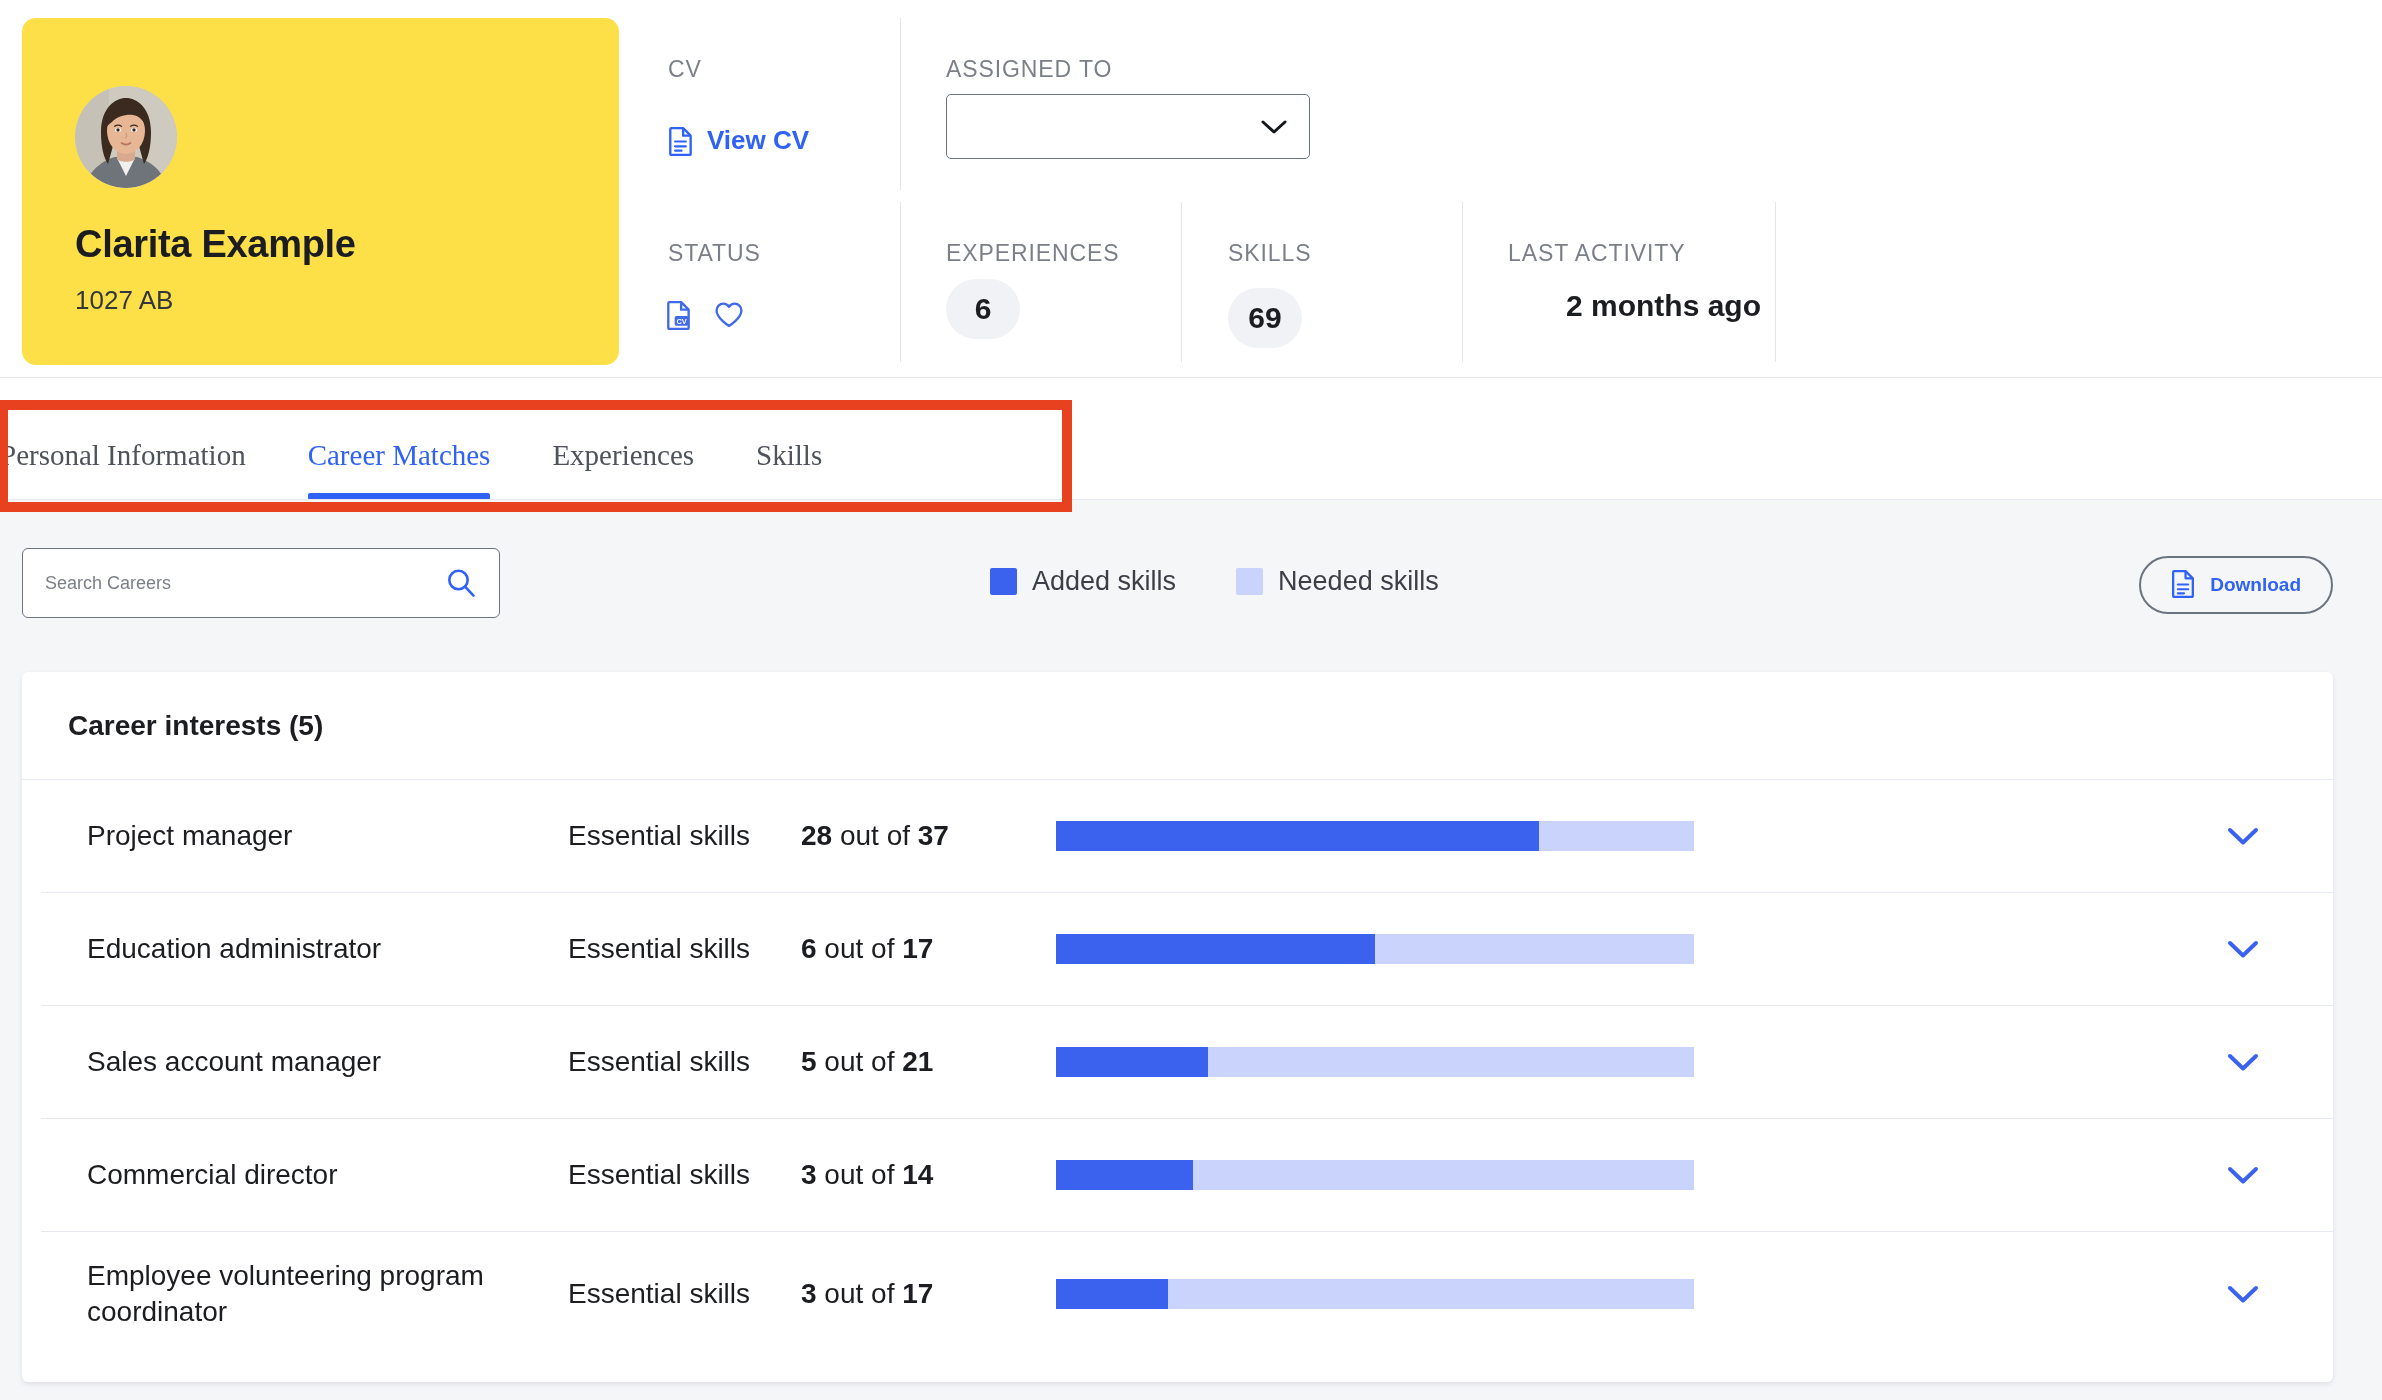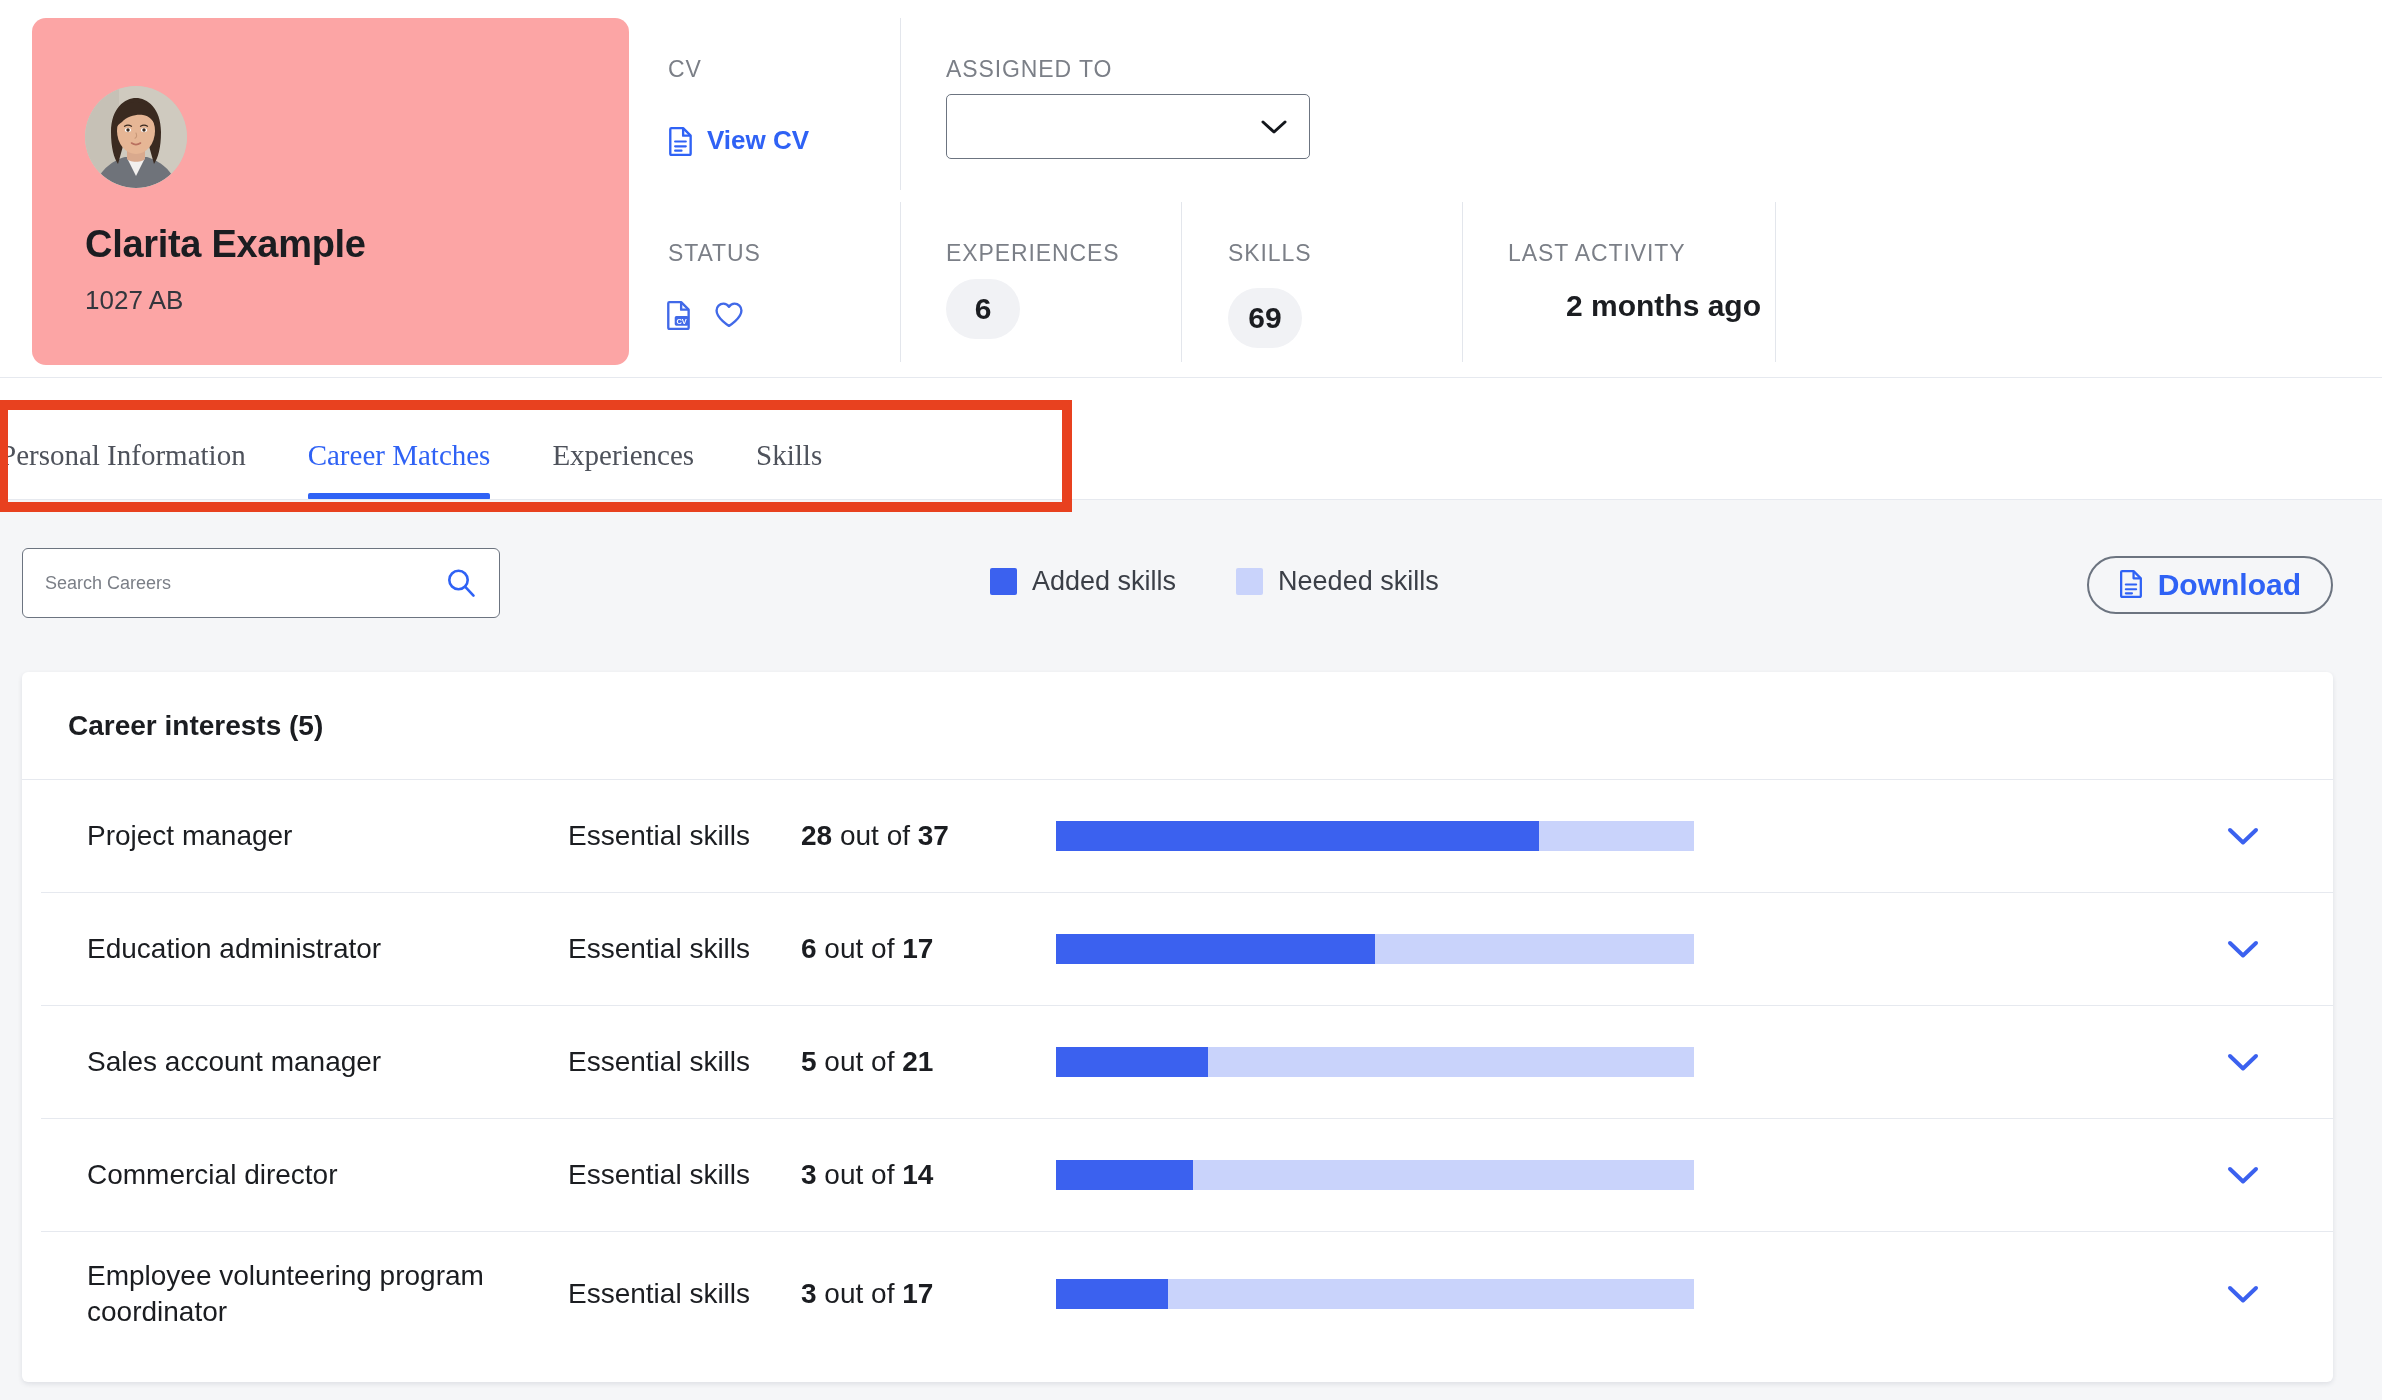--- a/index.html
+++ b/index.html
@@ -11,23 +11,23 @@
   }
   .page { position: relative; width: 2382px; height: 1400px; background:#fff; }
 
   
   .header {
     position: absolute; left: 0; top: 0; width: 2382px; height: 378px;
     background: #ffffff;
     border-bottom: 1px solid #e6e9ef;
   }
   .profile-card {
-    position: absolute; left: 32px; top: 18px;
+    position: absolute; left: 22px; top: 18px;
     width: 597px; height: 347px;
-    background: #fca5a5; border-radius: 14px; text-decoration: underline;
+    background: #fde047; border-radius: 14px; text-decoration: underline;
   }
   .avatar {
     position: absolute; left: 53px; top: 68px;
     width: 102px; height: 102px; border-radius: 50%;
     overflow: hidden; background: #cdc8bd;
   }
   .avatar svg { display:block; width:102px; height:102px; }
   .profile-name {
     position: absolute; left: 53px; top: 205px;
     font-size: 38px; font-weight: 700; color: #1b1d21; letter-spacing: -0.3px;
@@ -137,21 +137,21 @@
   .legend-swatch { width: 27px; height: 27px; border-radius: 2px; }
   .legend-text { font-size: 27px; color: #3b3f47; }
 
   .download-btn {
     position: absolute; right: 49px; top: 56px;
     height: 58px; padding: 0 30px;
     border: 2.5px solid #6c7480; border-radius: 29px; background: transparent;
     display: flex; align-items: center; gap: 14px; cursor: pointer;
     font-family: "Liberation Sans", sans-serif;
   }
-  .download-btn .lbl { font-size: 30px; font-weight: 700; color: #2f62f5; }
+  .download-btn .lbl { font-size: 19px; font-weight: 700; color: #2f62f5; }
 
   
   .list-card {
     position: absolute; left: 22px; top: 172px;
     width: 2311px; height: 710px;
     background: #ffffff; border-radius: 6px;
     box-shadow: 0 2px 5px rgba(20,30,60,0.10);
     overflow: hidden;
   }
   .list-header {

